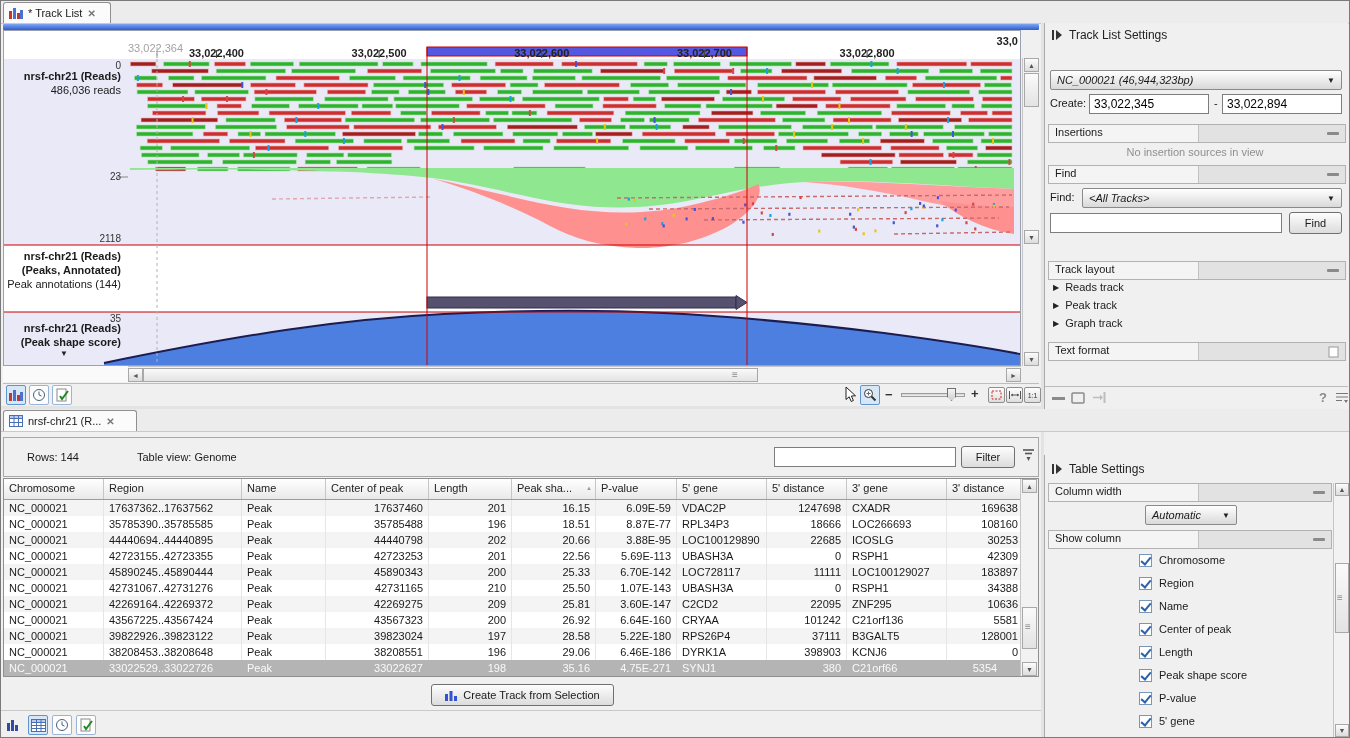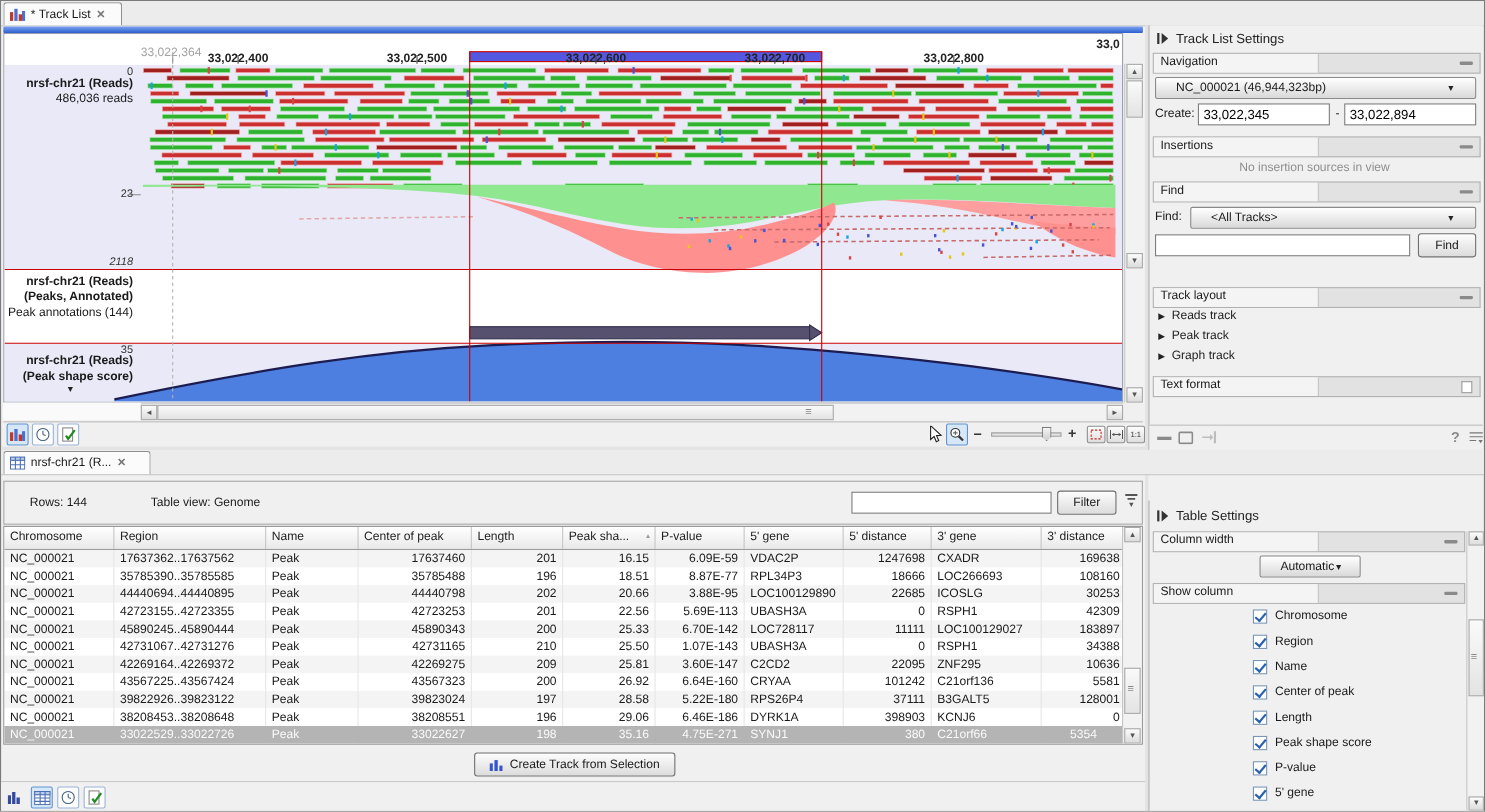--- a/index.html
+++ b/index.html
@@ -45,21 +45,21 @@
   
   .panel{position:absolute;left:1043px;width:304px;background:#f0f0f0;border-left:1px solid #ababab;box-sizing:border-box;}
   .panel-title{position:absolute;left:6px;display:flex;gap:6px;align-items:center;font-size:12px;color:#222;}
   .grp{position:absolute;left:3px;width:296px;height:17px;display:flex;border:1px solid #b2b2b2;
        background:#e2e2e2;box-sizing:content-box;font-size:11px;}
   .grp-title{background:#f4f4f4;border-right:1px solid #c2c2c2;padding:1px 6px 0;min-width:150px;box-sizing:border-box;}
   .grp-fill{flex:1;}
   .grp-end{width:24px;display:flex;align-items:center;justify-content:center;}
   .dash-icon{width:12px;height:3px;background:#8a8a8a;border-radius:1px;}
   .combo{position:absolute;height:20px;border:1px solid #8a8a8a;border-radius:2px;background:linear-gradient(#ffffff,#d9d9d9);
-         display:flex;align-items:center;padding:0 18px;box-sizing:border-box;font-size:11px;}
+         display:flex;align-items:center;padding:0 6px;box-sizing:border-box;font-size:11px;font-style:italic;}
   .combo .caret{margin-left:auto;font-size:8px;color:#222;}
   .tfield{position:absolute;height:20px;border:1px solid #7d7d7d;background:#fff;box-sizing:border-box;
           font-family:"Liberation Sans",sans-serif;font-size:12px;padding:0 4px;}
   .btn{position:absolute;border:1px solid #707070;border-radius:3px;background:linear-gradient(#fdfdfd,#dcdcdc);
        display:flex;align-items:center;justify-content:center;gap:6px;font-size:11px;box-sizing:border-box;}
   .muted{color:#8f8f8f;}
   .tl-item{position:absolute;left:8px;display:flex;gap:6px;align-items:center;font-size:11px;color:#222;}
   .tl-item .arrow{font-size:8px;color:#222;}
   .cb{width:13px;height:13px;background:#fff;border:1px solid #7a96b5;box-sizing:border-box;position:relative;flex:none;}
   .cb::after{content:"";position:absolute;left:3px;top:0px;width:4px;height:8px;border:solid #2b62ad;border-width:0 2px 2px 0;transform:rotate(40deg);}
@@ -474,21 +474,21 @@
         <div class="tick-label" style="left: 658.441px;">33,022,700</div>
         <div class="tick-label" style="left: 821.1px;">33,022,800</div>
       </div>
     <div class="ruler-start">33,022,364</div>
     <div class="ruler-clip">33,0</div>
 
     <div class="tscale" style="top:29px;">0</div>
     <div class="tlabel" style="top:39px;"><b>nrsf-chr21 (Reads)</b></div>
     <div class="tlabel" style="top:53px;">486,036 reads</div>
     <div class="tscale" style="top:140px;">23</div>
-    <div class="tscale" style="top:202px;font-style:italic;">2118</div>
+    <div class="tscale" style="top:202px;">2118</div>
     <div class="tlabel" style="top:219px;"><b>nrsf-chr21 (Reads)</b></div>
     <div class="tlabel" style="top:233px;"><b>(Peaks, Annotated)</b></div>
     <div class="tlabel" style="top:247px;">Peak annotations (144)</div>
     <div class="tscale" style="top:282px;">35</div>
     <div class="tlabel" style="top:291px;"><b>nrsf-chr21 (Reads)</b></div>
     <div class="tlabel" style="top:305px;"><b>(Peak shape score)</b></div>
     <div class="graph-caret">▼</div>
   </div>
 
   <div class="sb" style="left:1021px;top:57px;width:17px;height:308px;border-left:1px solid #c6c6c6;">
@@ -563,27 +563,20 @@
   <div class="vsplit"></div>
   <div class="hsplit"></div>
 
   <div class="panel" style="top:22px;height:386px;">
     <div class="panel-title" style="top:5px;">
       <svg width="12" height="12" viewBox="0 0 12 12">
           <rect x="1" y="1" width="2" height="10" fill="#333"></rect>
           <polygon points="5,1 11,6 5,11" fill="#333"></polygon>
         </svg>
       <span>Track List Settings</span>
-    </div>
-    <div class="grp" style="top:25px;">
-      <div class="grp-title">Navigation</div>
-      <div class="grp-fill"></div>
-      <div class="grp-end">
-          <span class="dash-icon"></span>
-        </div>
     </div>
     <div class="combo" style="top:47px;left:5px;width:292px;">
       <span>NC_000021 (46,944,323bp)</span>
       <span class="caret">▼</span>
     </div>
     <div class="abs" style="top:74px;left:5px;">Create:</div>
     <input class="tfield" style="top: 71px; left: 44px; width: 120px;" value="33,022,345">
     <div class="abs" style="top:74px;left:169px;">-</div>
     <input class="tfield" style="top: 71px; left: 177px; width: 120px;" value="33,022,894">
     <div class="grp" style="top:101px;">

